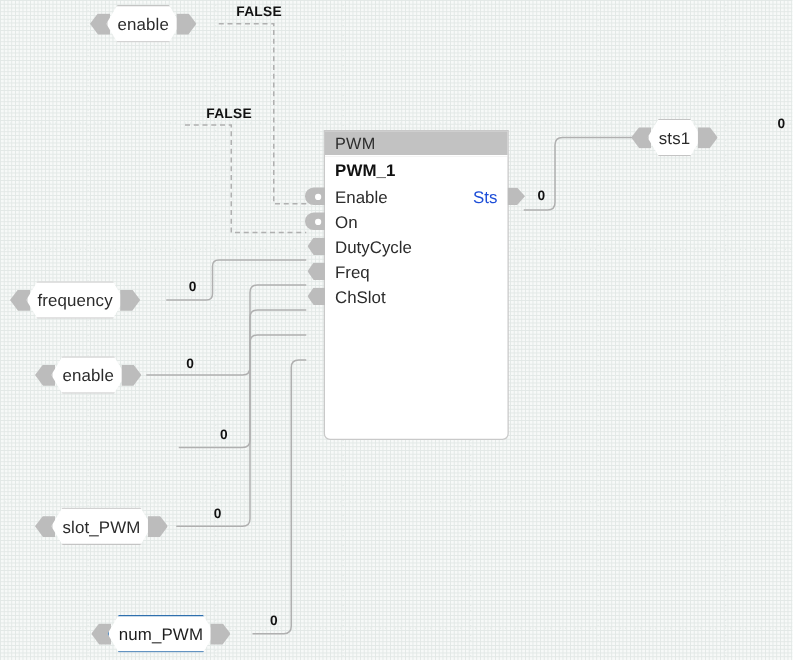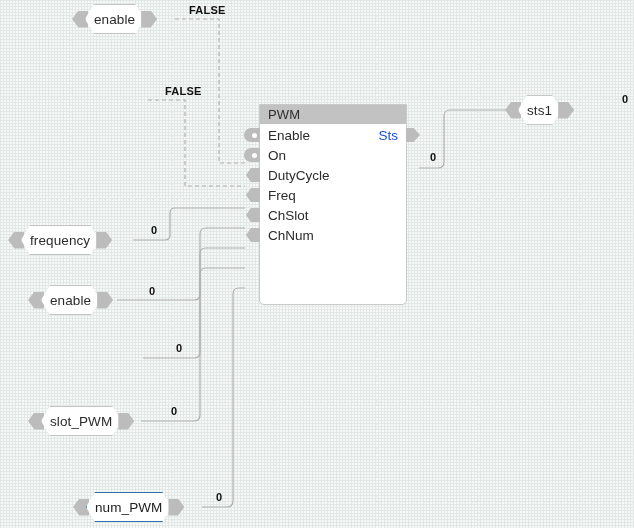--- a/index.html
+++ b/index.html
@@ -263,26 +263,27 @@
   </div>
 
   <div class="var-node" style="left:505px; top:95px">
     <div class="var-stub left"></div>
     <div class="var-hex">
       <span class="var-label">sts1</span>
     </div>
     <div class="var-stub right"></div>
   </div>
 
-  <div id="fb" style="left:259px; top:104px; width:148px; height:201px">
+  <div id="fb" style="left:259px; top:104px; width:148px; height:248px">
 
     <div id="fb-header">
       <span id="fb-header-label">PWM</span>
     </div>
 
+    <div id="fb-instance">PWM_1</div>
 
     <div class="fb-row">
       <span class="port in bool"></span>
       <span class="fb-pin-name">Enable</span>
       <span class="fb-pin-out">Sts</span>
       <span class="port out"></span>
     </div>
 
     <div class="fb-row">
       <span class="port in bool"></span>
@@ -298,20 +299,16 @@
       <span class="port in"></span>
       <span class="fb-pin-name">Freq</span>
     </div>
 
 
     <div class="fb-row">
       <span class="port in"></span>
       <span class="fb-pin-name">ChSlot</span>
     </div>
 
-    <div class="fb-row">
-      <span class="port in"></span>
-      <span class="fb-pin-name">ChNum</span>
-    </div>
 
   </div>
 
 </div>
 
 </body></html>

